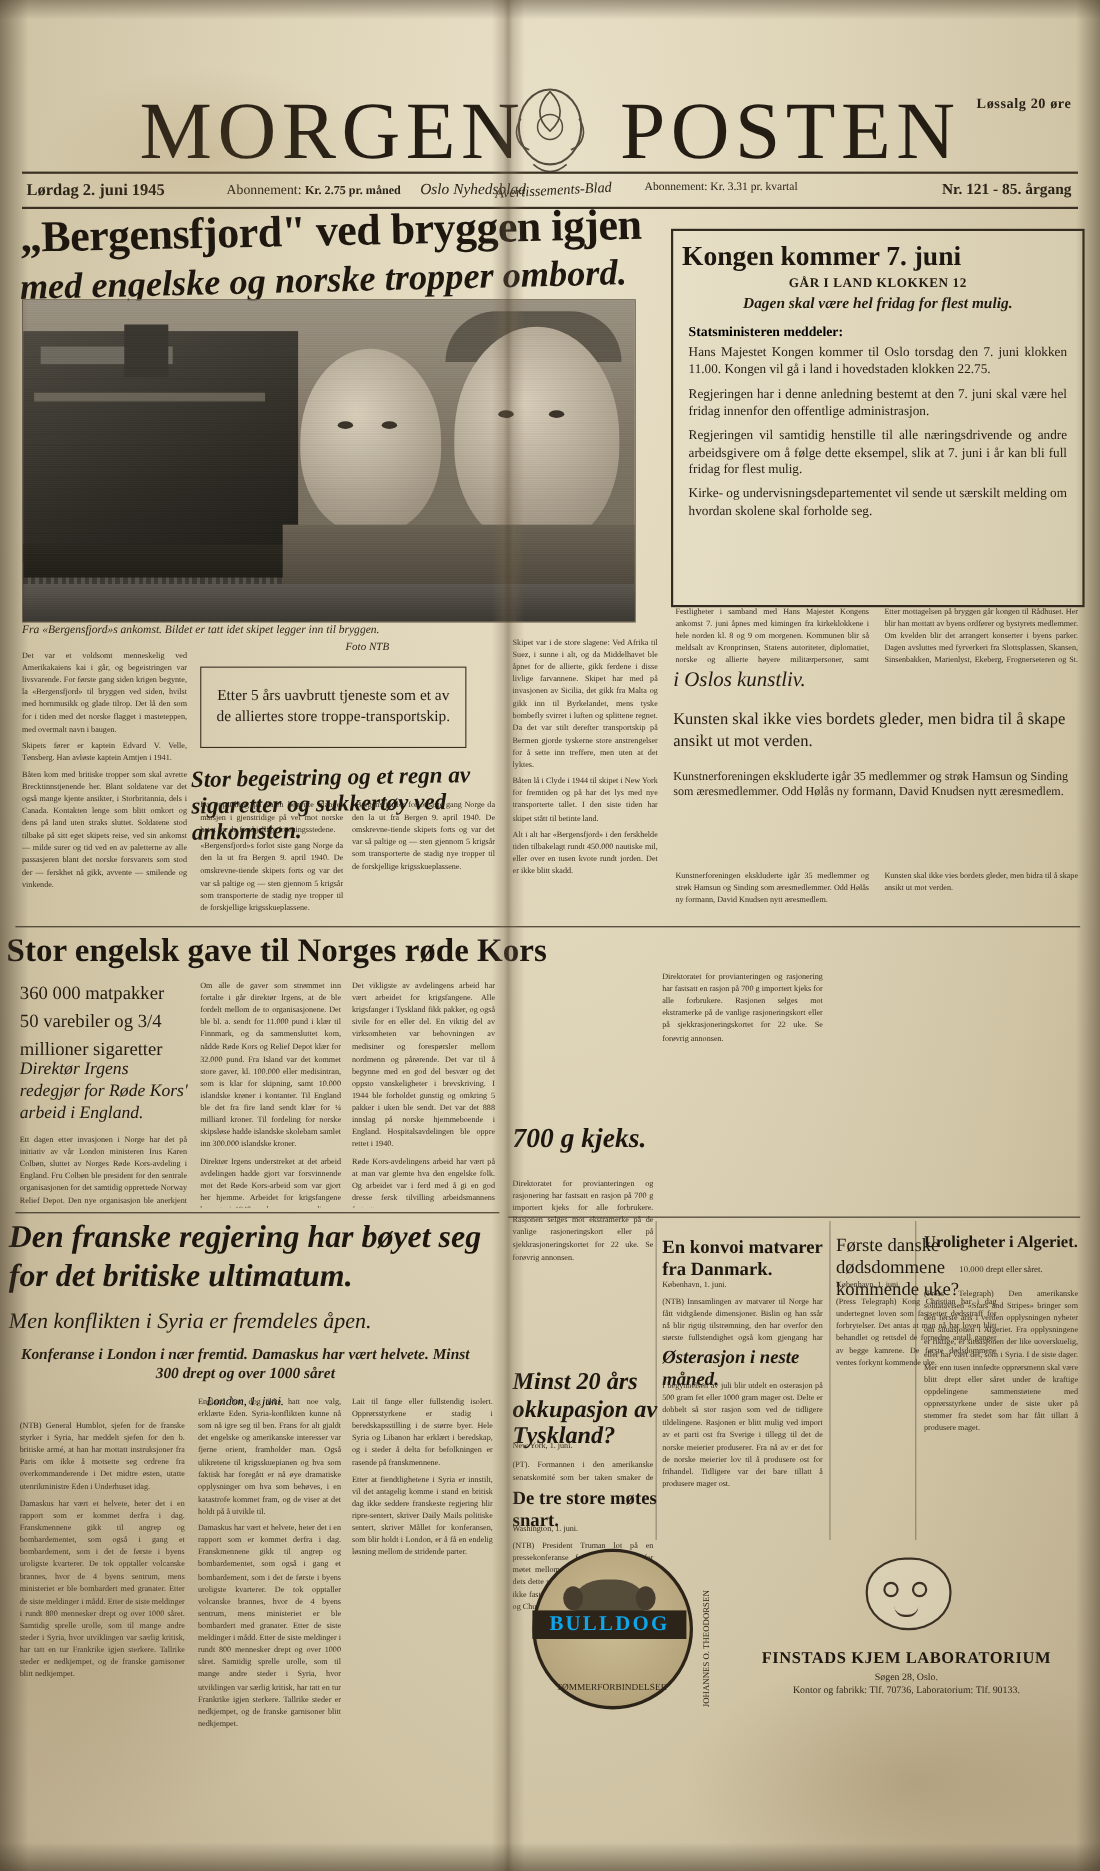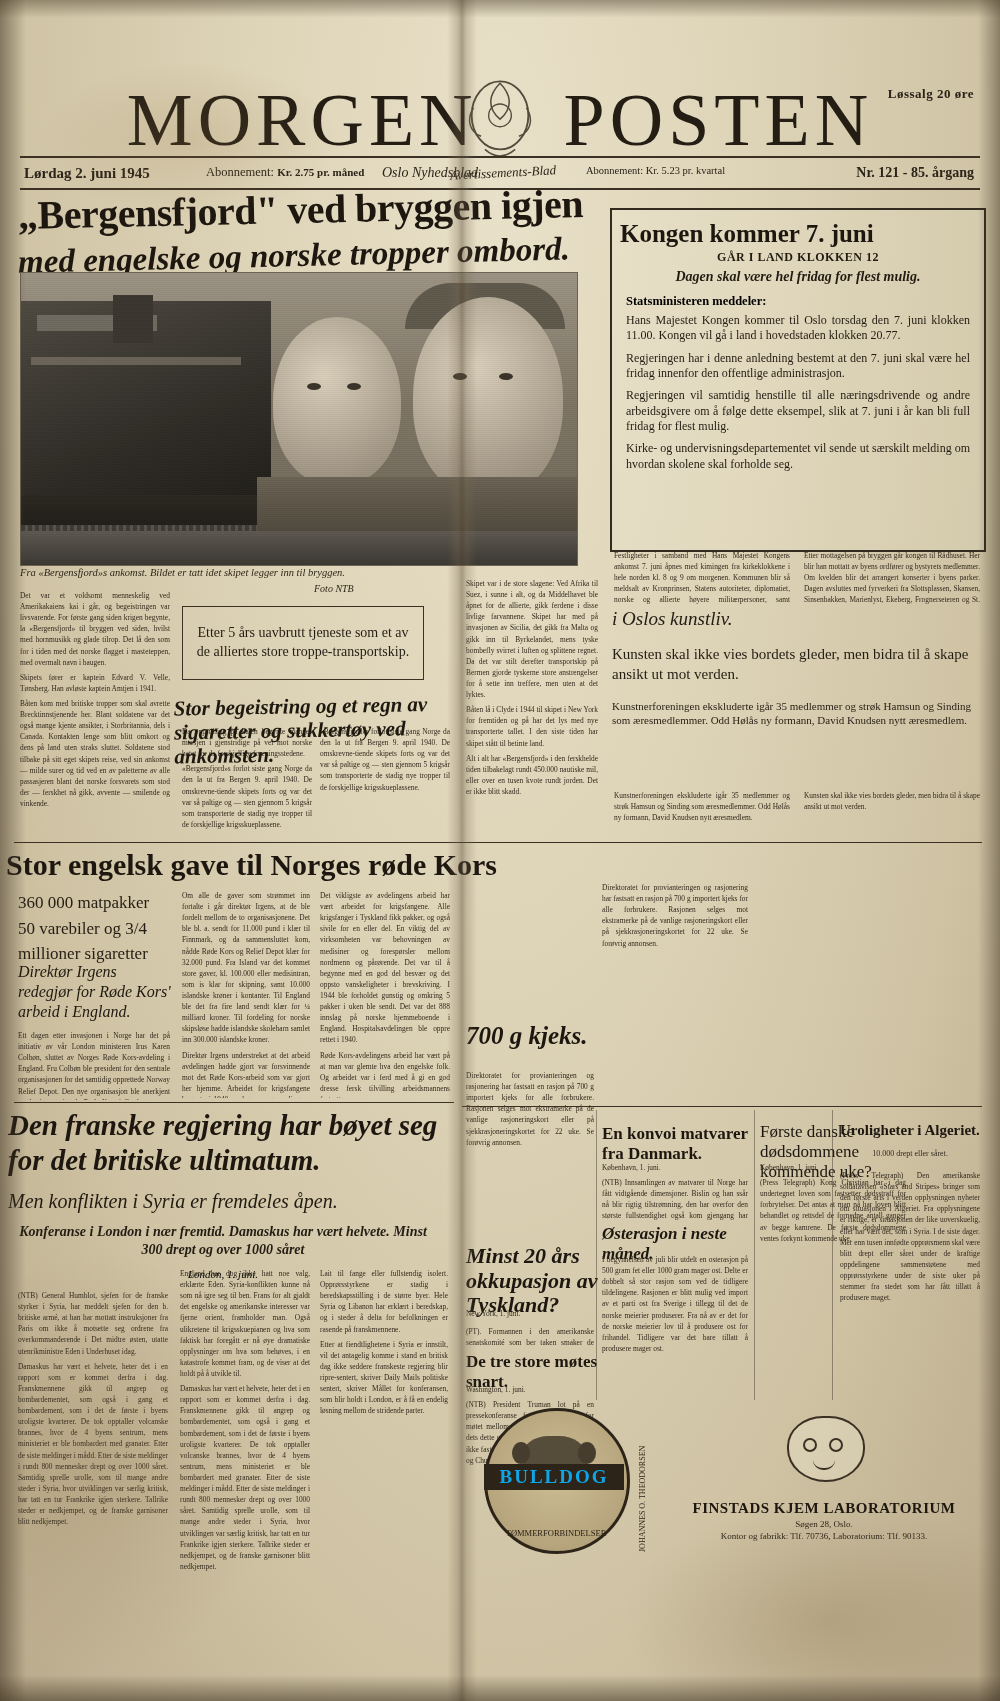--- a/index.html
+++ b/index.html
@@ -186,21 +186,21 @@
     <div class="mast-rule1"></div>
     <div class="mast-rule2"></div>
     <div class="mast-meta">
       <div class="mm-date">Lørdag 2. juni 1945</div>
       <div class="mm-sub">
         <span>Abonnement:</span>
         <b>Kr. 2.75 pr. måned</b>
       </div>
       <div class="mm-oslo">Oslo Nyhedsblad</div>
       <div class="mm-ann">Avertissements-Blad</div>
-      <div class="mm-sub2">Abonnement: Kr. 5.23 pr. kvartal</div>
+      <div class="mm-sub2">Abonnement: Kr. 3.31 pr. kvartal</div>
       <div class="mm-nr">Nr. 121 - 85. årgang</div>
     </div>
 
     <div class="lead-head">
       <div class="lead-l1">„Bergensfjord" ved bryggen igjen</div>
       <div class="lead-l2">med engelske og norske tropper ombord.</div>
     </div>
 
     <div class="photo">
       <div class="ph-ship">
@@ -245,21 +245,21 @@
     <div class="box-standfirst">
       <span>Etter 5 års uavbrutt tjeneste som et av de alliertes store troppe-transportskip.</span>
     </div>
     <div class="subhead-ital">Stor begeistring og et regn av sigaretter og sukkertøy ved ankomsten.</div>
 
     <div class="kbox">
       <h2>Kongen kommer 7. juni</h2>
       <h3>GÅR I LAND KLOKKEN 12</h3>
       <h4>Dagen skal være hel fridag for flest mulig.</h4>
       <div class="lead">Statsministeren meddeler:</div>
-      <p>Hans Majestet Kongen kommer til Oslo torsdag den 7. juni klokken 11.00. Kongen vil gå i land i hovedstaden klokken 20.77.</p>
+      <p>Hans Majestet Kongen kommer til Oslo torsdag den 7. juni klokken 11.00. Kongen vil gå i land i hovedstaden klokken 22.75.</p>
       <p>Regjeringen har i denne anledning bestemt at den 7. juni skal være hel fridag innenfor den offentlige administrasjon.</p>
       <p>Regjeringen vil samtidig henstille til alle næringsdrivende og andre arbeidsgivere om å følge dette eksempel, slik at 7. juni i år kan bli full fridag for flest mulig.</p>
       <p>Kirke- og undervisningsdepartementet vil sende ut særskilt melding om hvordan skolene skal forholde seg.</p>
     </div>
     <div class="txtcol" style="left:600px;top:540px;width:176px;height:54px;">
       <p>Festligheter i samband med Hans Majestet Kongens ankomst 7. juni åpnes med kimingen fra kirkeklokkene i hele norden kl. 8 og 9 om morgenen. Kommunen blir så meldsalt av Kronprinsen, Statens autoriteter, diplomatiet, norske og allierte høyere militærpersoner, samt representanter for Hjemmestyrkene samt britiske, amerikanske og norske soldater.</p>
     </div>
     <div class="txtcol" style="left:790px;top:540px;width:176px;height:54px;">
       <p>Etter mottagelsen på bryggen går kongen til Rådhuset. Her blir han mottatt av byens ordfører og bystyrets medlemmer. Om kvelden blir det arrangert konserter i byens parker. Dagen avsluttes med fyrverkeri fra Slottsplassen, Skansen, Sinsenbakken, Marienlyst, Ekeberg, Frognerseteren og St. Hanshaugen.</p>
     </div>

